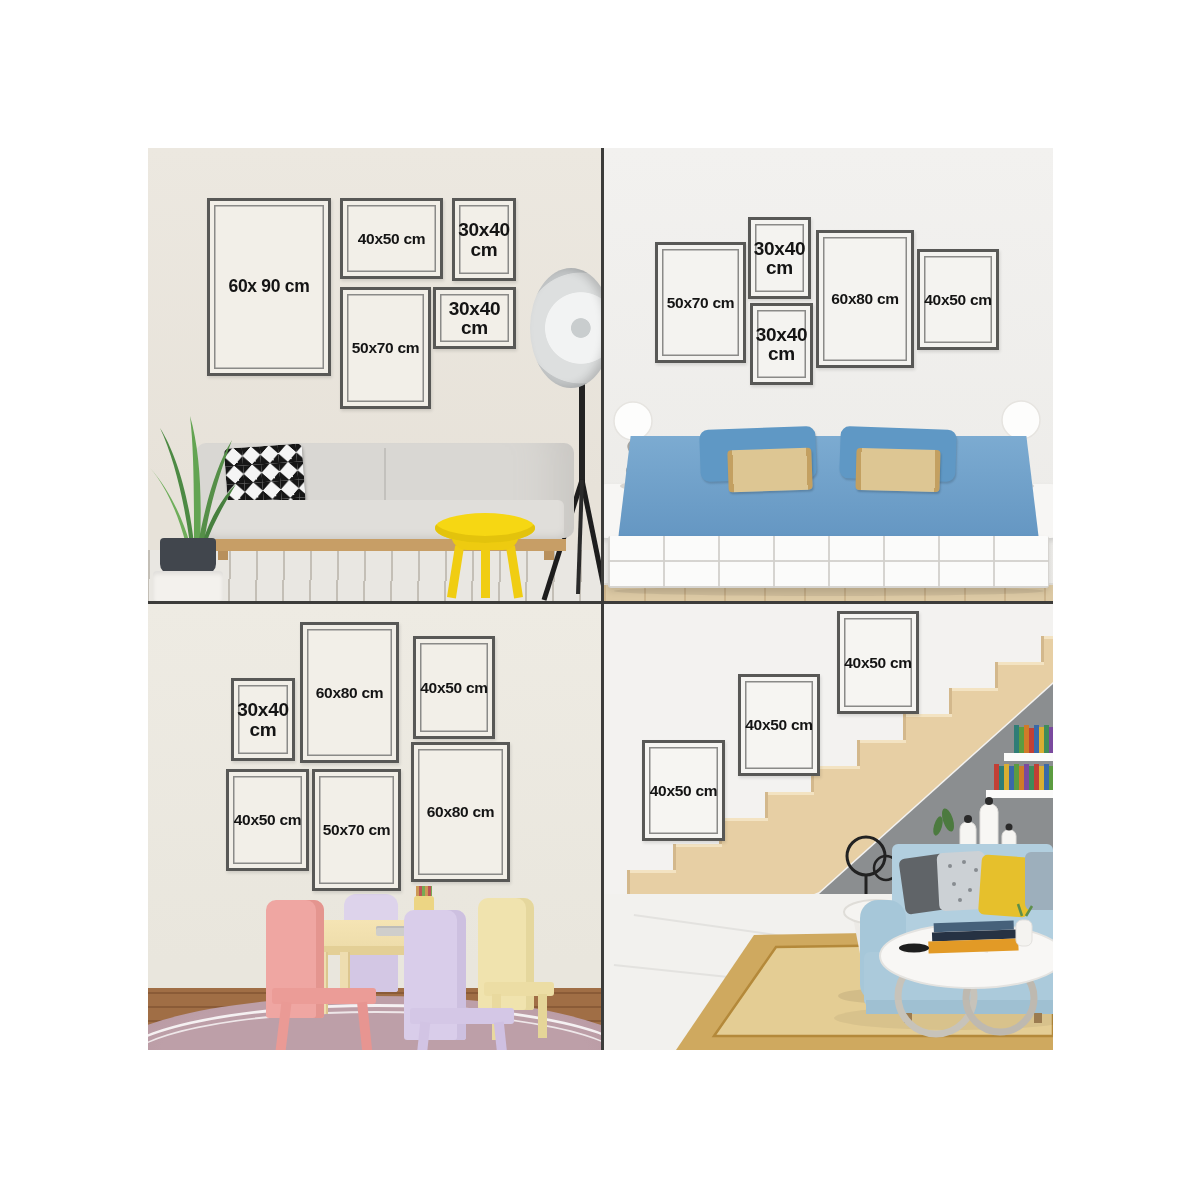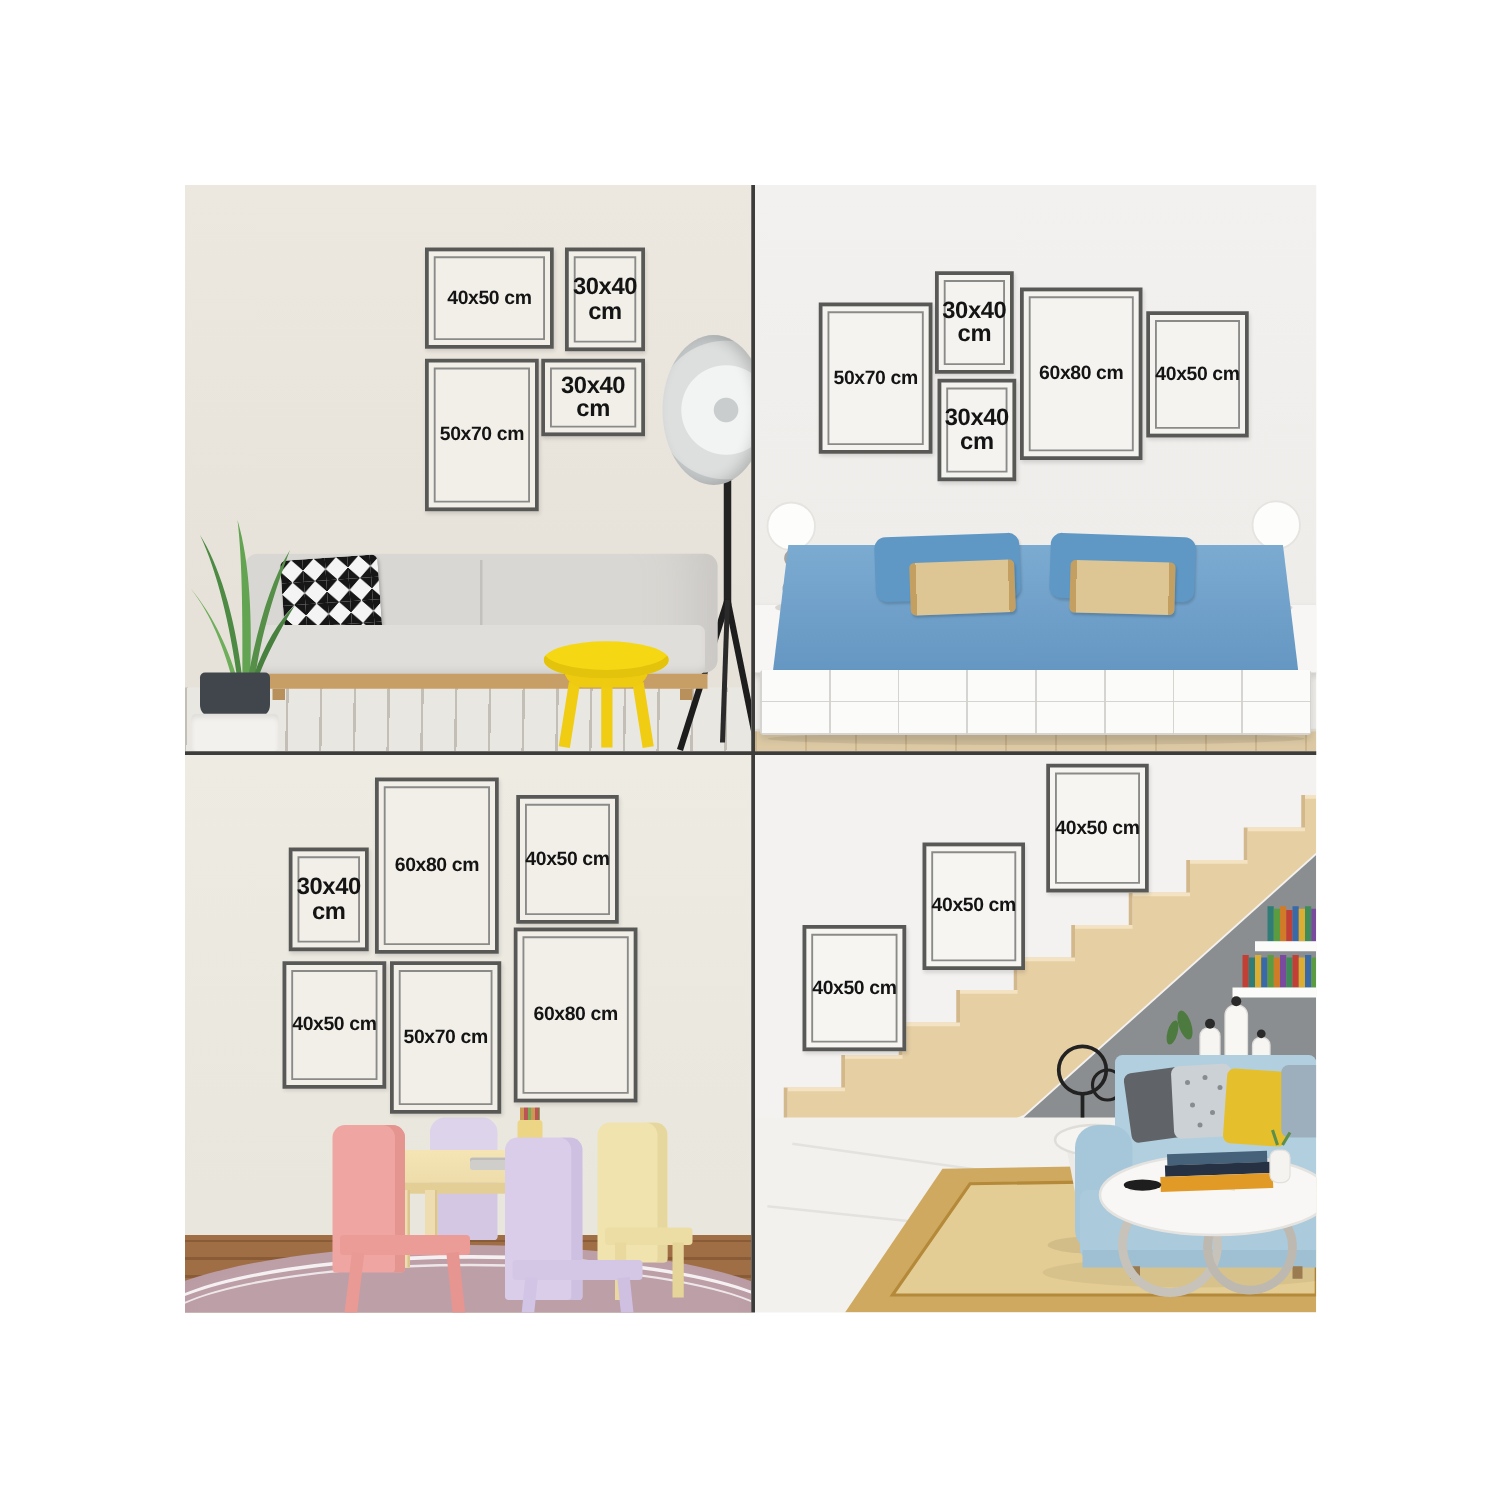--- a/index.html
+++ b/index.html
@@ -154,20 +154,23 @@
       <svg class="f tl-plant-svg" width="96" height="136" viewBox="0 0 96 136">
         <path d="M46 134 C40 90 30 48 16 18 C30 40 44 80 50 134 Z" fill="#4d8a44"></path>
         <path d="M50 134 C50 84 50 40 46 6 C56 40 58 86 56 134 Z" fill="#63a452"></path>
         <path d="M54 134 C62 92 72 56 88 30 C76 62 64 100 60 134 Z" fill="#558f48"></path>
         <path d="M42 134 C34 104 22 76 6 58 C24 78 38 106 46 134 Z" fill="#6fae5b"></path>
         <path d="M58 134 C66 108 78 88 92 74 C80 94 68 116 62 134 Z" fill="#47803f"></path>
       </svg>
       <div class="f tl-pot"></div>
       <div class="f tl-planter"></div>
 
+      <div class="frame fs-l" style="left:59px;top:50px;width:118px;height:172px;">
+        <span>60x 90 cm</span>
+      </div>
       <div class="frame" style="left:192px;top:50px;width:97px;height:75px;">
         <span>40x50 cm</span>
       </div>
       <div class="frame fs-s" style="left:304px;top:50px;width:58px;height:77px;">
         <span>30x40 cm</span>
       </div>
       <div class="frame" style="left:192px;top:139px;width:85px;height:116px;">
         <span>50x70 cm</span>
       </div>
       <div class="frame fs-s" style="left:285px;top:139px;width:77px;height:56px;">

